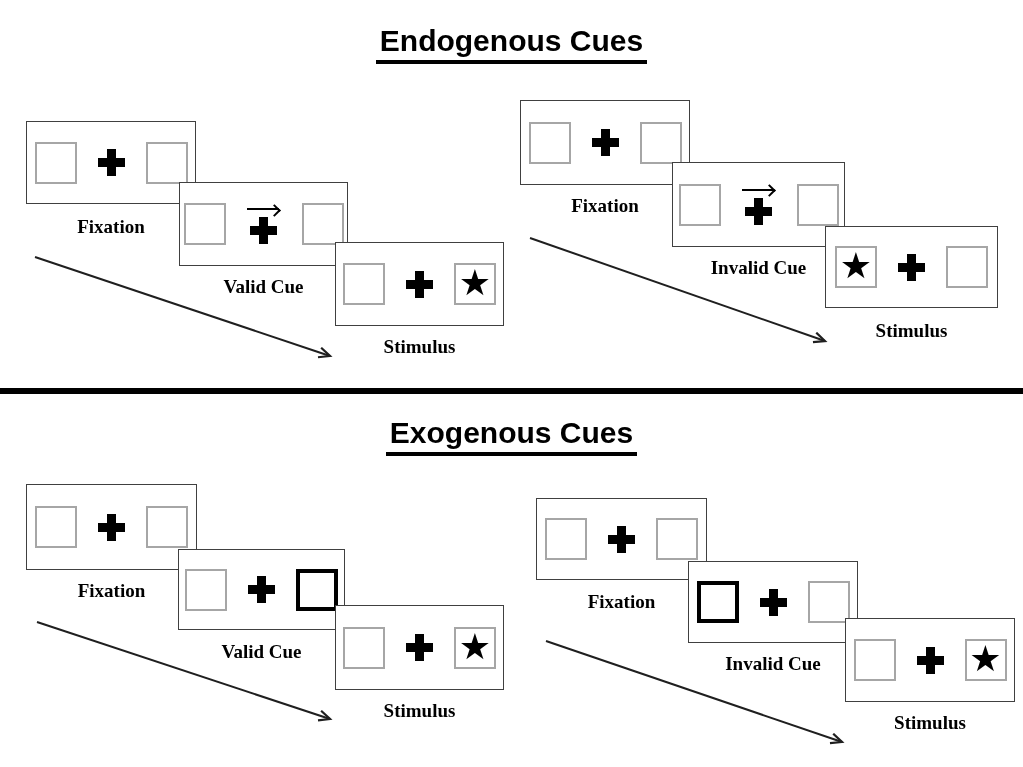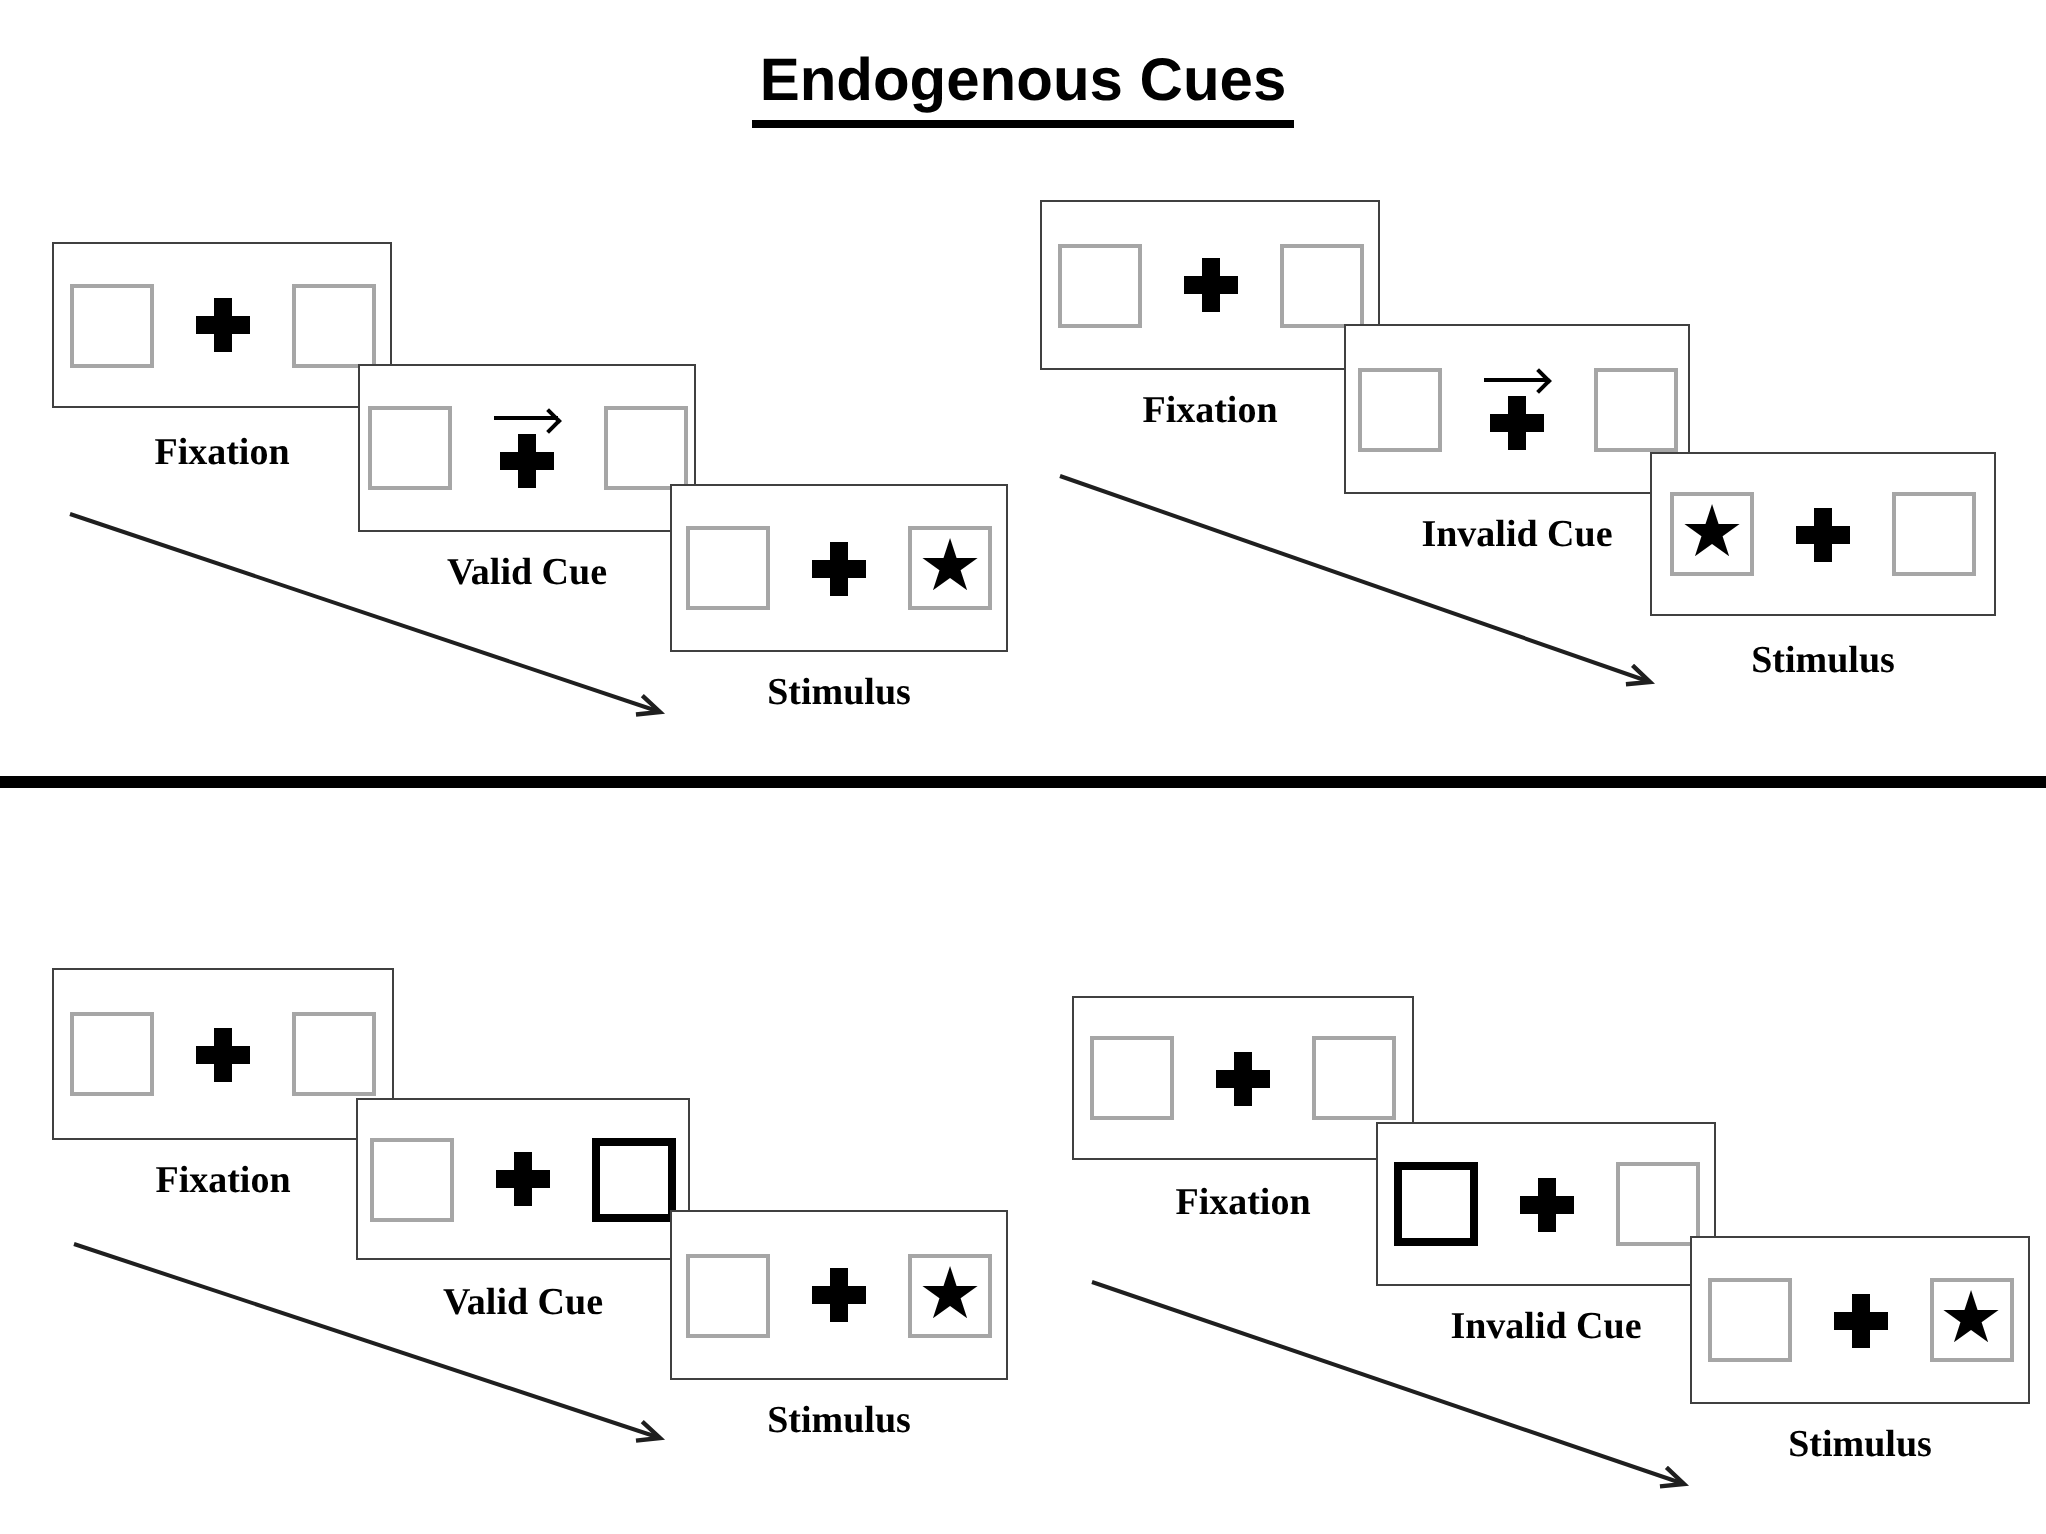--- a/index.html
+++ b/index.html
@@ -113,20 +113,23 @@
     <div class="sq">
         <span class="star">★</span>
       </div>
     <div class="plus"></div>
     <div class="sq"></div>
   </div>
   <div class="plabel" style="left:825px;top:320px;width:173px;">Stimulus</div>
 
   <div class="divider"></div>
 
+  <div class="title-wrap" style="top:416px;">
+    <span class="title">Exogenous Cues</span>
+  </div>
 
   <div class="panel z1" style="left:26px;top:484px;width:171px;height:86px;">
     <div class="sq"></div>
     <div class="plus"></div>
     <div class="sq"></div>
   </div>
   <div class="plabel" style="left:26px;top:580px;width:171px;">Fixation</div>
 
   <div class="panel z2" style="left:178px;top:549px;width:167px;height:81px;">
     <div class="sq"></div>

